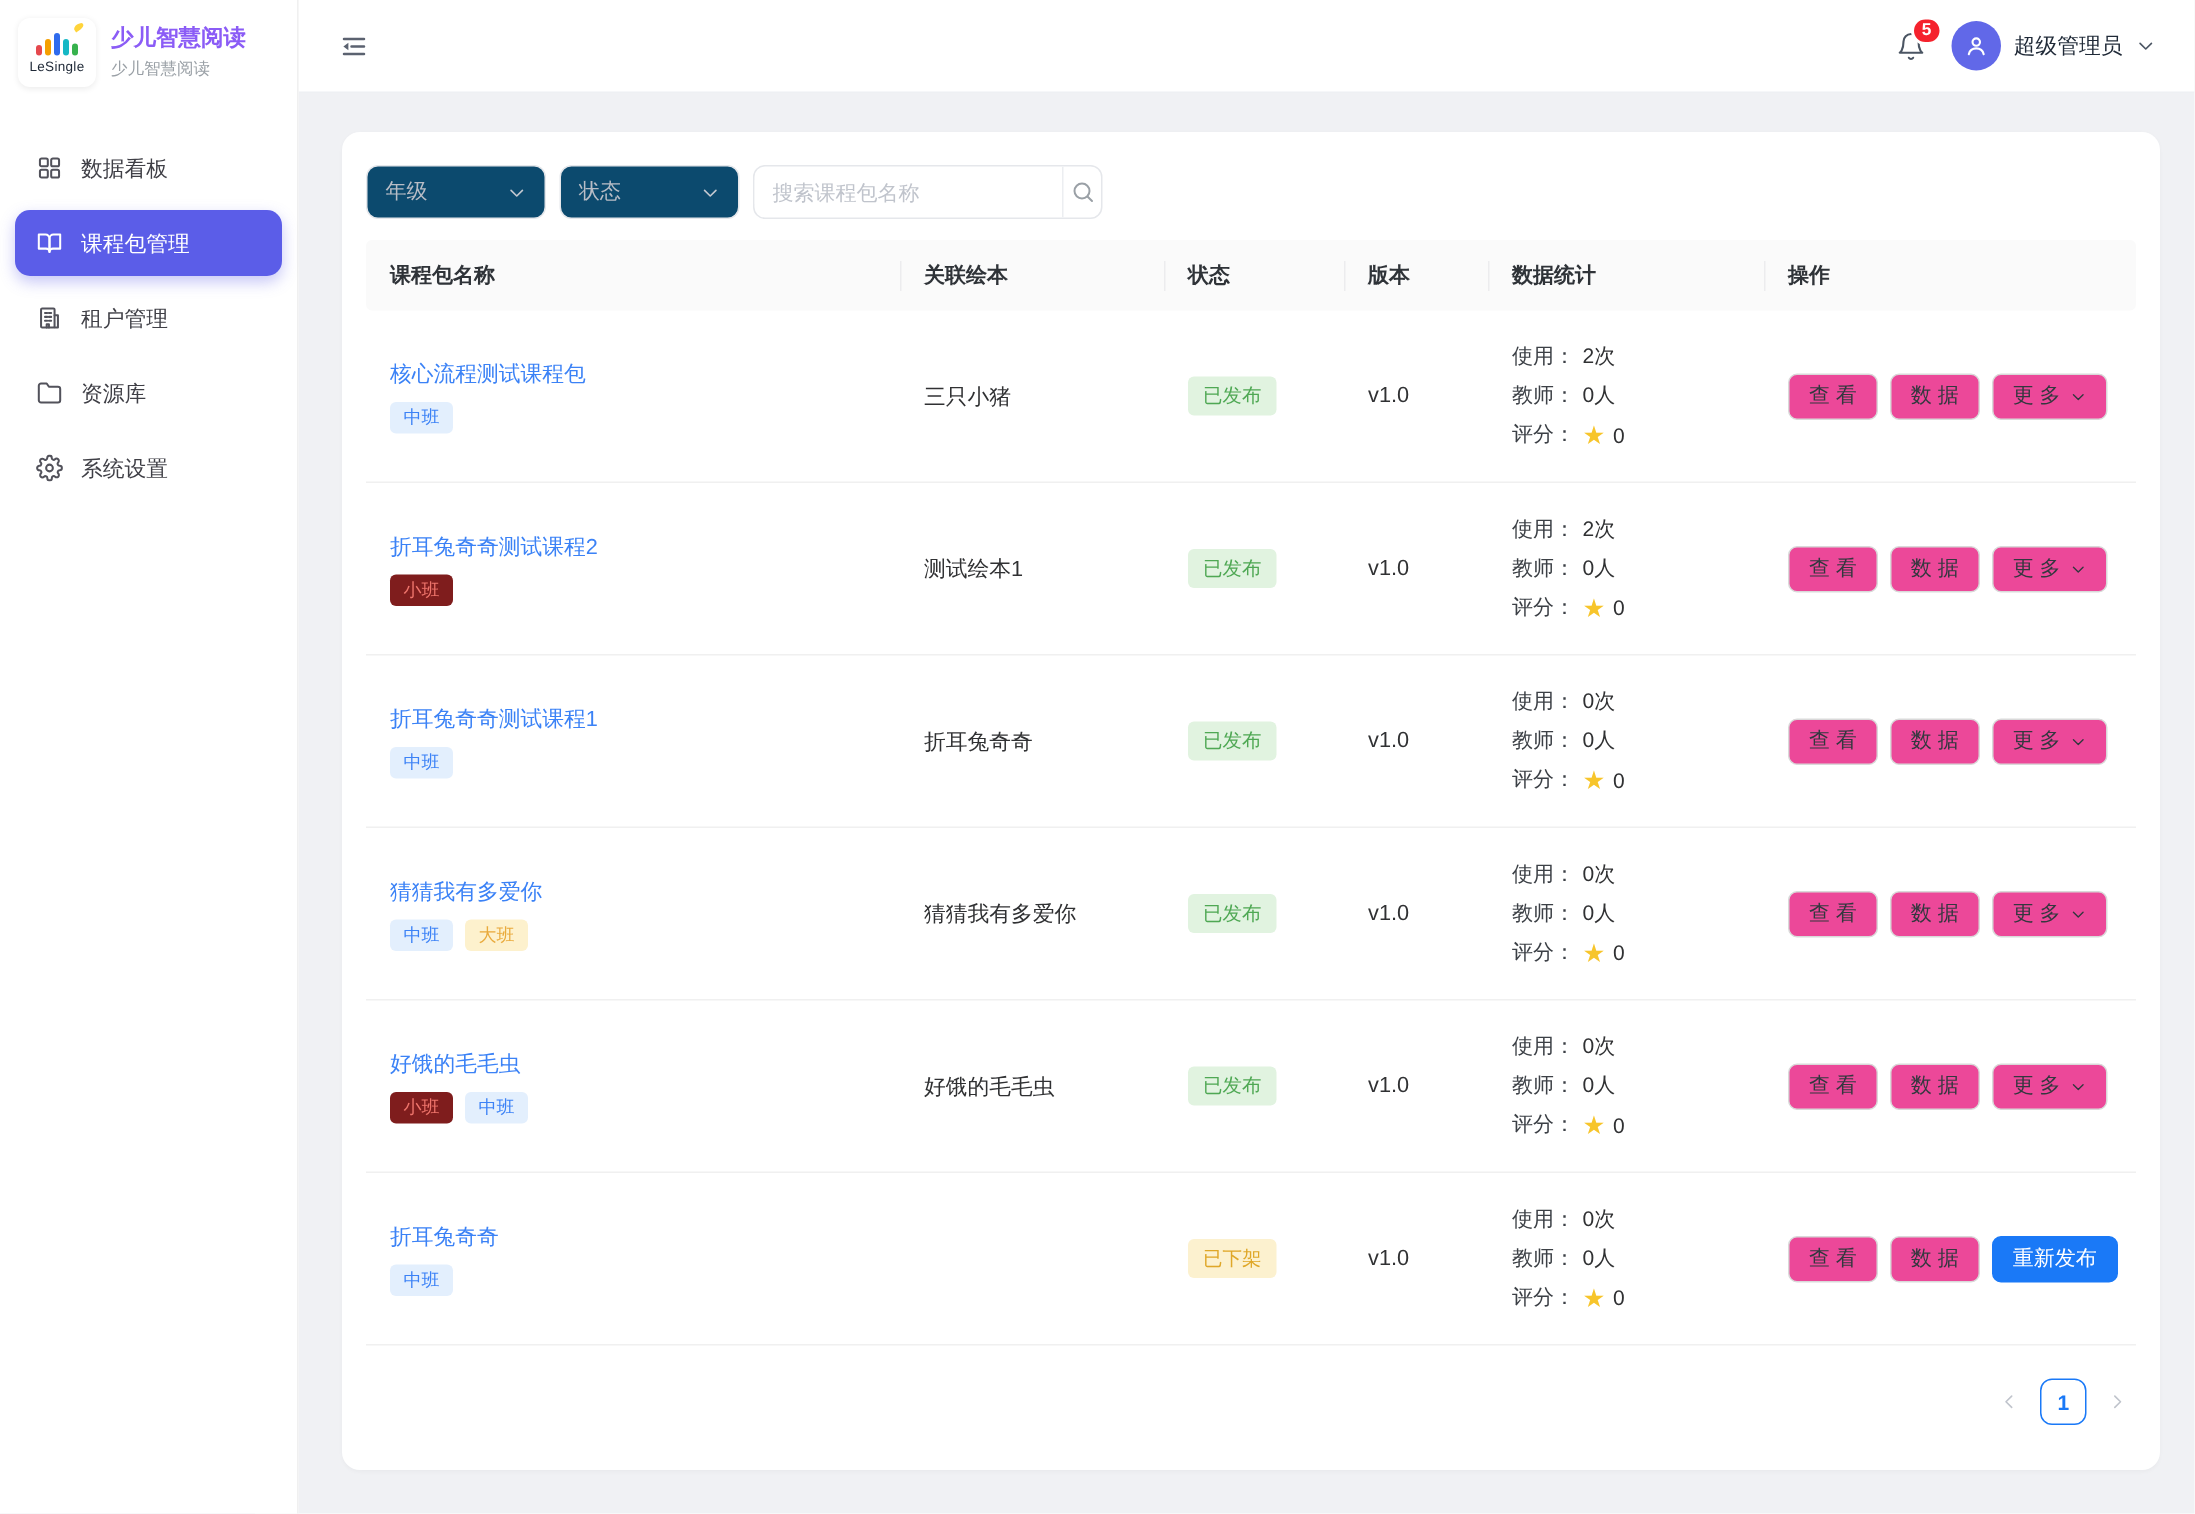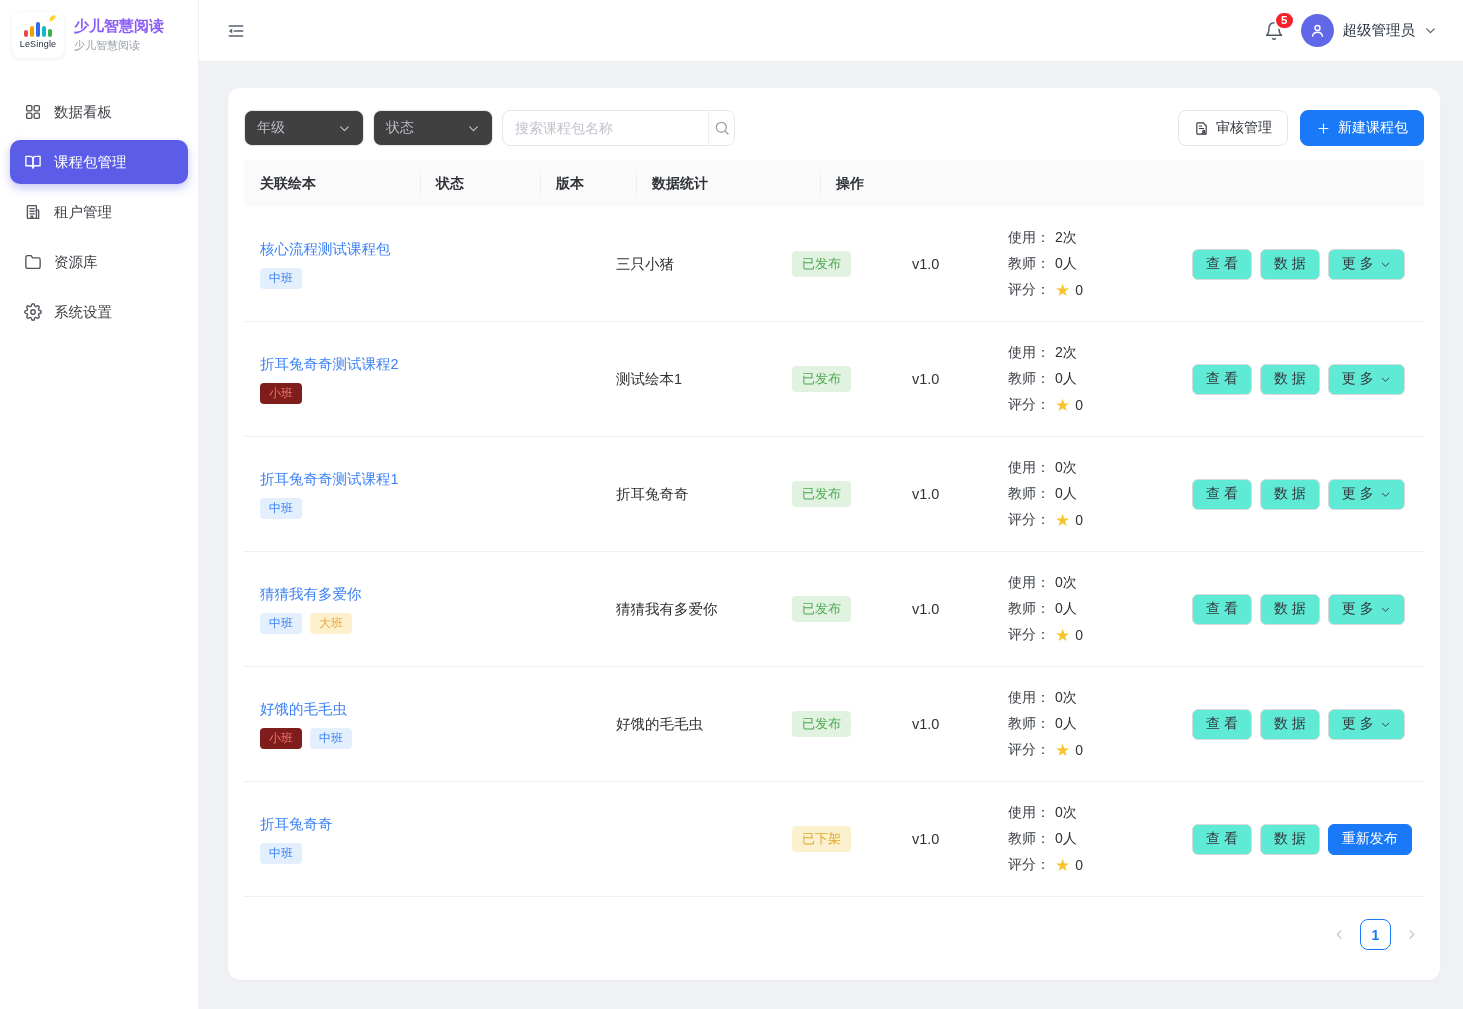--- a/index.html
+++ b/index.html
@@ -57,21 +57,21 @@
   .avatar svg { width:17px; height:17px; fill:none; stroke:#fff; stroke-width:2; stroke-linecap:round; }
   .user-name { font-size:14.5px; color:#1f2937; }
   .chev { width:13px; height:13px; fill:none; stroke:#4b5563; stroke-width:2; stroke-linecap:round; stroke-linejoin:round; }
   
   .content { padding:26px 23px 0 29px; }
   .card { background:#fff; border-radius:12px; padding:22px 16px 20px; min-height:892px; box-shadow:0 1px 3px rgba(0,0,0,.03); }
   .toolbar { display:flex; align-items:center; }
   .select {
     width:120px; height:36px; border:1px solid #e5e7eb; border-radius:8px;
     display:flex; align-items:center; justify-content:space-between;
-    padding:0 12px; color:#b8bdc6; cursor:pointer; background:#404040; margin-right:9px;
+    padding:0 12px; color:#b8bdc6; cursor:pointer; background:#0c4a6e; margin-right:9px;
   }
   .select .chev { stroke:#c3c8d0; }
   .search-box {
     width:233px; height:36px; border:1px solid #e5e7eb; border-radius:8px;
     display:flex; align-items:center; overflow:hidden; background:#fff;
   }
   .search-box input { flex:1; border:none; outline:none; padding:0 12px; font-size:14px; color:#303133; font-family:inherit; }
   .search-box input::placeholder { color:#c0c4cc; }
   .search-suffix { width:40px; height:100%; border-left:1px solid #eceef1; display:flex; align-items:center; justify-content:center; cursor:pointer; }
   .search-suffix svg { width:16px; height:16px; fill:none; stroke:#9aa0a6; stroke-width:2; stroke-linecap:round; }
@@ -101,21 +101,21 @@
   .tag-yellow { background:#fdf1cd; color:#e9aa3c; }
   .status { font-size:13px; padding:4px 10px; border-radius:4px; }
   .st-published { background:#e1f3e0; color:#4fa854; }
   .st-offline { background:#fcf1cf; color:#dfa728; }
   .cell-stats { flex-direction:column; align-items:flex-start; justify-content:center; gap:8px; font-size:14px; }
   .stat-line { display:flex; align-items:center; gap:5px; color:#303133; }
   .stat-line .lab { color:#3c4046; }
   .star { color:#f7c52b; font-size:17px; line-height:1; }
   .cell-actions { gap:8px; }
   .abtn {
-    height:31px; padding:0 13px; border:1px solid #d9d9d9; background:#5eead4; border-radius:6px;
+    height:31px; padding:0 13px; border:1px solid #d9d9d9; background:#ec4899; border-radius:6px;
     font-size:14px; color:#33383f; cursor:pointer; display:inline-flex; align-items:center; gap:6px; font-family:inherit;
   }
   .abtn .chev { stroke:#33383f; width:11px; height:11px; }
   .abtn-primary { background:#1a79f7; border-color:#1a79f7; color:#fff; }
   
   .pagination { display:flex; justify-content:flex-end; align-items:center; gap:14px; padding:22px 6px 0 0; }
   .pg-arrow { color:#c0c4cc; font-size:15px; cursor:pointer; display:flex; align-items:center; }
   .pg-arrow svg { width:13px; height:13px; fill:none; stroke:#c0c4cc; stroke-width:2; stroke-linecap:round; stroke-linejoin:round; }
   .pg-page {
     width:31px; height:31px; border:1px solid #1a79f7; color:#1a79f7; font-weight:600;
@@ -235,42 +235,25 @@
         </div>
         <div class="search-box">
           <input type="text" placeholder="搜索课程包名称" style="">
           <span class="search-suffix">
             <svg viewBox="0 0 24 24">
                 <circle cx="11" cy="11" r="7.5"></circle>
                 <line x1="21" y1="21" x2="16.7" y2="16.7"></line>
               </svg>
           </span>
         </div>
-        <div class="toolbar-right">
-          <button class="btn">
-            <svg viewBox="0 0 24 24">
-                <path d="M15 3H6a1.5 1.5 0 0 0-1.5 1.5v15A1.5 1.5 0 0 0 6 21h12a1.5 1.5 0 0 0 1.5-1.5V8z"></path>
-                <path d="M8.5 8h4M8.5 12h7"></path>
-                <circle cx="15.5" cy="16.5" r="1.6"></circle>
-                <path d="M12.8 21c.3-1.6 1.4-2.4 2.7-2.4s2.4.8 2.7 2.4"></path>
-              </svg>
-            <span>审核管理</span>
-          </button>
-          <button class="btn btn-primary">
-            <svg viewBox="0 0 24 24">
-                <line x1="12" y1="5" x2="12" y2="19"></line>
-                <line x1="5" y1="12" x2="19" y2="12"></line>
-              </svg>
-            <span>新建课程包</span>
-          </button>
-        </div>
       </div>
 
       <div class="table">
         <div class="thead">
+          <div class="th c1">课程包名称</div>
           <div class="th c2">关联绘本</div>
           <div class="th c3">状态</div>
           <div class="th c4">版本</div>
           <div class="th c5">数据统计</div>
           <div class="th c6">操作</div>
         </div>
 
         <div class="trow">
           <div class="cell cell-name c1">
             <a class="pkg-link">核心流程测试课程包</a>

